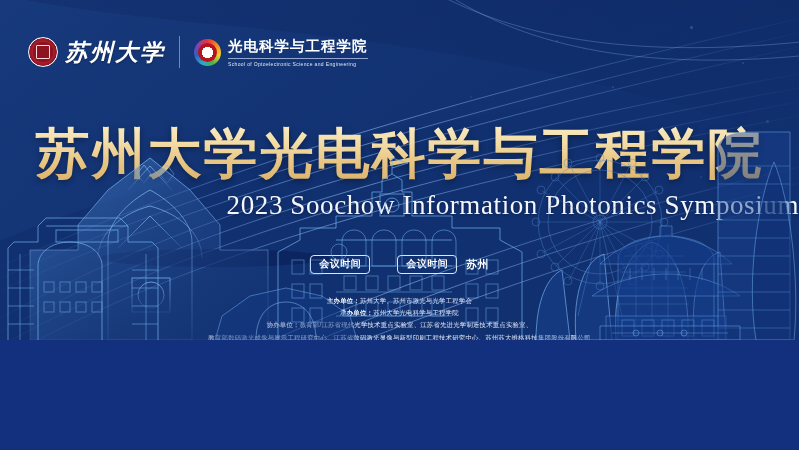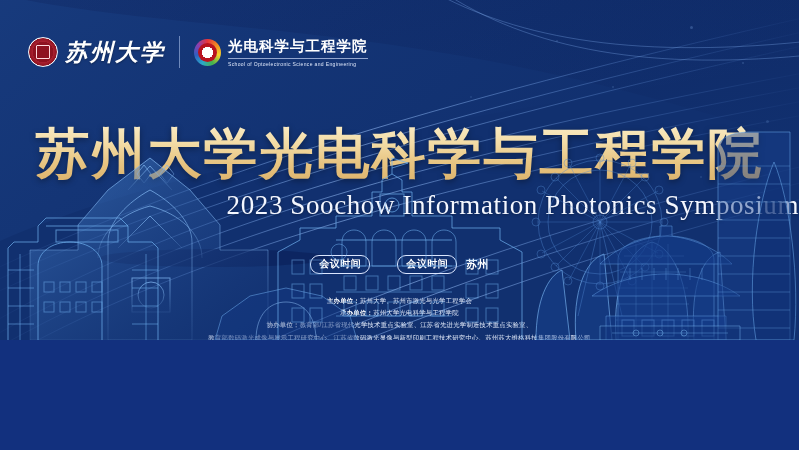--- a/index.html
+++ b/index.html
@@ -73,21 +73,21 @@
     font-size:27px;color:#f4f7ff;letter-spacing:.6px;white-space:nowrap;
     text-shadow:0 1px 3px rgba(0,0,0,.35);
   }
 
   
   .meta{
     position:absolute;left:0;right:0;top:255px;
     display:flex;justify-content:center;align-items:center;gap:9px;
   }
   .pill{
-    border:1px solid #dbe6ff;border-radius:9px;
+    border:1px solid #dbe6ff;border-radius:4px;
     padding:2px 8px;font-size:10px;font-weight:bold;color:#ffffff;
     letter-spacing:.5px;white-space:nowrap;line-height:1.25;
   }
   .meta-val{font-size:11px;font-weight:bold;color:#ffffff;white-space:nowrap;letter-spacing:.3px;}
   .meta-gap{width:9px;}
 
   
   .orgs{
     position:absolute;left:0;right:0;top:295px;text-align:center;
     color:#e4ecfb;line-height:1.9;

